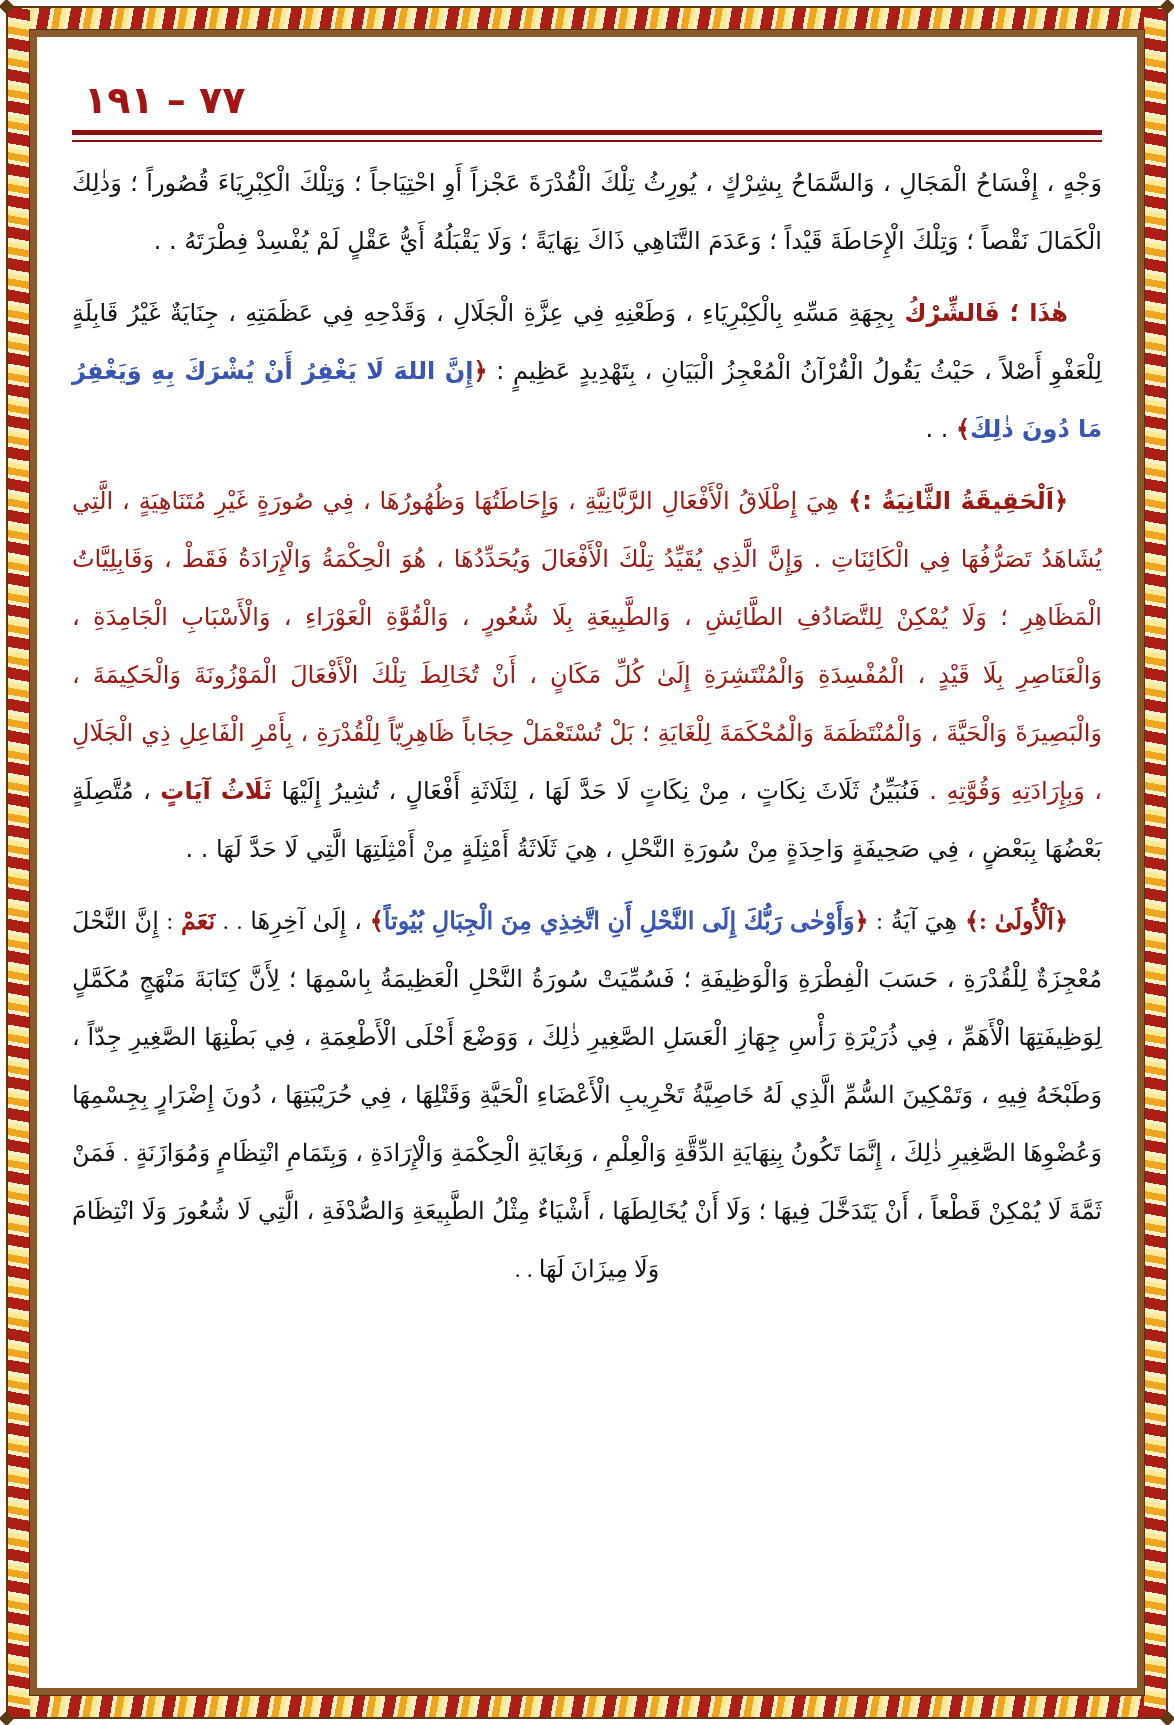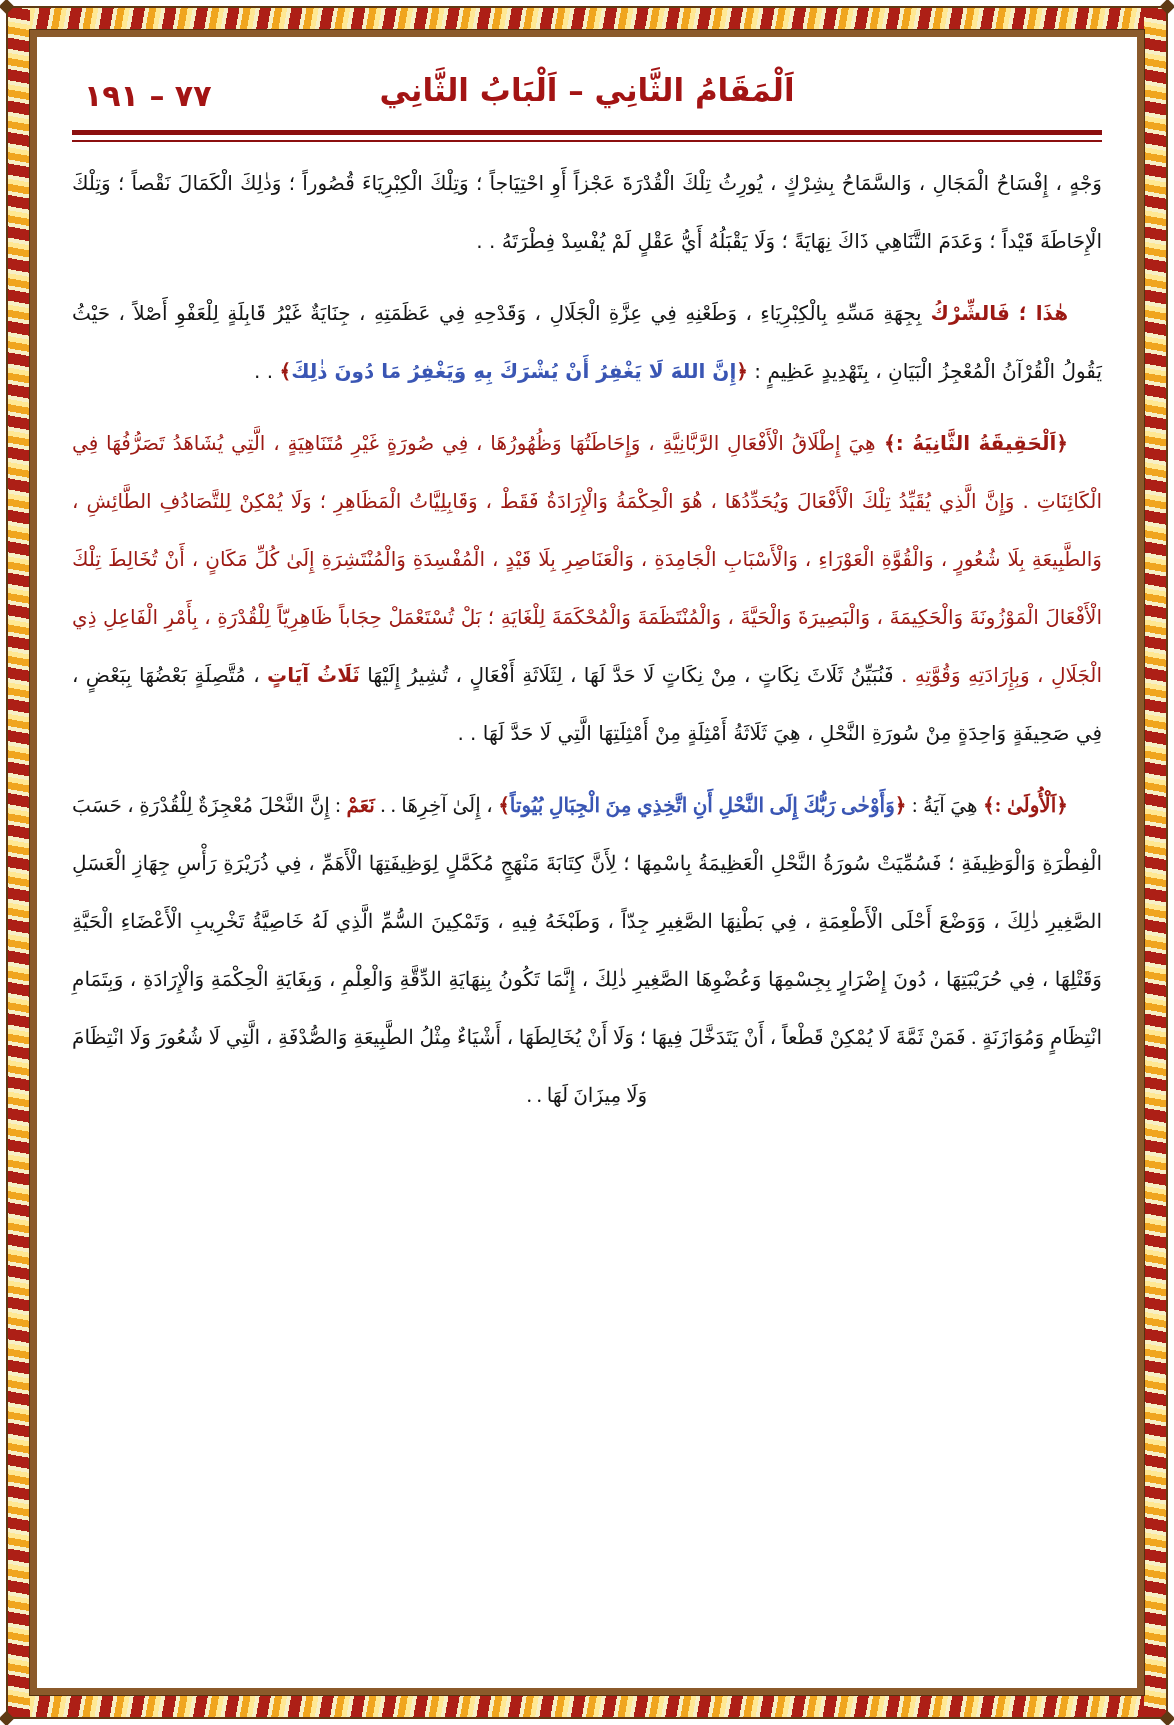--- a/index.html
+++ b/index.html
@@ -23,28 +23,28 @@
   .frame-inner{position:absolute;inset:30px;border:7px solid #8b5a2b;outline:1px solid #553311;pointer-events:none;}
   .finial{position:absolute;width:11px;height:11px;background:#5e3a14;transform:rotate(45deg);}
   .finial-tl{top:1px;left:1px;} .finial-tr{top:1px;right:1px;}
   .finial-bl{bottom:1px;left:1px;} .finial-br{bottom:1px;right:1px;}
 
   
   .content{position:absolute;top:52px;right:72px;left:72px;bottom:44px;direction:rtl;}
   .header{position:relative;height:72px;}
   .page-number{
     position:absolute;left:12px;top:26px;direction:rtl;
-    color:#a31414;font-weight:bold;font-size:30px;letter-spacing:1px;
+    color:#a31414;font-weight:bold;font-size:38px;letter-spacing:1px;
   }
   .doc-title{
     text-align:center;color:#a31414;font-weight:bold;font-size:31px;padding-top:20px;
   }
   .double-rule{height:5px;border-top:5px solid #8c0f0f;border-bottom:2px solid #8c0f0f;margin-top:6px;}
 
-  .body-text{margin-top:12px;font-size:20px;line-height:58px;text-align:justify;color:#151515;}
+  .body-text{margin-top:12px;font-size:24px;line-height:58px;text-align:justify;color:#151515;}
   .body-text p{margin:0 0 6px 0;}
   p.indent{text-indent:34px;}
   p.sec{margin-top:14px;}
   p.center-last{text-align-last:center;font-family:Liberation Serif, serif;}
   .run-k{color:#151515;}
   .run-r{color:#9c1913;}
   .run-rb{color:#9c1913;font-weight:bold;}
   .run-qb{color:#3a56b4;font-weight:bold;}
 </style>
 </head>
@@ -57,21 +57,20 @@
 <div class="frame-outer"></div>
 <div class="frame-inner"></div>
 <div class="finial finial-tl"></div>
 <div class="finial finial-tr"></div>
 <div class="finial finial-bl"></div>
 <div class="finial finial-br"></div>
 
 <div class="content">
   <div class="header">
     <div class="page-number">٧٧ – ١٩١</div>
-    <div class="doc-title">اَلْمَقَامُ الثَّانِي – اَلْبَابُ الثَّانِي</div>
   </div>
   <div class="double-rule"></div>
   <div class="body-text">
       <p><span class="run-k">وَجْهٍ ، إِفْسَاحُ الْمَجَالِ ، وَالسَّمَاحُ بِشِرْكٍ ، يُورِثُ تِلْكَ الْقُدْرَةَ عَجْزاً أَوِ احْتِيَاجاً ؛ وَتِلْكَ الْكِبْرِيَاءَ قُصُوراً ؛ وَذٰلِكَ الْكَمَالَ نَقْصاً ؛ وَتِلْكَ الْإِحَاطَةَ قَيْداً ؛ وَعَدَمَ التَّنَاهِي ذَاكَ نِهَايَةً ؛ وَلَا يَقْبَلُهُ أَيُّ عَقْلٍ لَمْ يُفْسِدْ فِطْرَتَهُ . .</span></p>
       <p class="indent sec"><span class="run-rb">هٰذَا ؛ فَالشِّرْكُ </span><span class="run-k">بِجِهَةِ مَسِّهِ بِالْكِبْرِيَاءِ ، وَطَعْنِهِ فِي عِزَّةِ الْجَلَالِ ، وَقَدْحِهِ فِي عَظَمَتِهِ ، جِنَايَةٌ غَيْرُ قَابِلَةٍ لِلْعَفْوِ أَصْلاً ، حَيْثُ يَقُولُ الْقُرْآنُ الْمُعْجِزُ الْبَيَانِ ، بِتَهْدِيدٍ عَظِيمٍ : </span><span class="run-rb">﴿</span><span class="run-qb">إِنَّ اللهَ لَا يَغْفِرُ أَنْ يُشْرَكَ بِهِ وَيَغْفِرُ مَا دُونَ ذٰلِكَ</span><span class="run-rb">﴾</span><span class="run-k"> . .</span></p>
       <p class="indent sec"><span class="run-rb">﴿اَلْحَقِيقَةُ الثَّانِيَةُ :﴾ </span><span class="run-r">هِيَ إِطْلَاقُ الْأَفْعَالِ الرَّبَّانِيَّةِ ، وَإِحَاطَتُهَا وَظُهُورُهَا ، فِي صُورَةٍ غَيْرِ مُتَنَاهِيَةٍ ، الَّتِي يُشَاهَدُ تَصَرُّفُهَا فِي الْكَائِنَاتِ . وَإِنَّ الَّذِي يُقَيِّدُ تِلْكَ الْأَفْعَالَ وَيُحَدِّدُهَا ، هُوَ الْحِكْمَةُ وَالْإِرَادَةُ فَقَطْ ، وَقَابِلِيَّاتُ الْمَظَاهِرِ ؛ وَلَا يُمْكِنْ لِلتَّصَادُفِ الطَّائِشِ ، وَالطَّبِيعَةِ بِلَا شُعُورٍ ، وَالْقُوَّةِ الْعَوْرَاءِ ، وَالْأَسْبَابِ الْجَامِدَةِ ، وَالْعَنَاصِرِ بِلَا قَيْدٍ ، الْمُفْسِدَةِ وَالْمُنْتَشِرَةِ إِلَىٰ كُلِّ مَكَانٍ ، أَنْ تُخَالِطَ تِلْكَ الْأَفْعَالَ الْمَوْزُونَةَ وَالْحَكِيمَةَ ، وَالْبَصِيرَةَ وَالْحَيَّةَ ، وَالْمُنْتَظَمَةَ وَالْمُحْكَمَةَ لِلْغَايَةِ ؛ بَلْ تُسْتَعْمَلْ حِجَاباً ظَاهِرِيّاً لِلْقُدْرَةِ ، بِأَمْرِ الْفَاعِلِ ذِي الْجَلَالِ ، وَبِإِرَادَتِهِ وَقُوَّتِهِ . </span><span class="run-k">فَنُبَيِّنُ ثَلَاثَ نِكَاتٍ ، مِنْ نِكَاتٍ لَا حَدَّ لَهَا ، لِثَلَاثَةِ أَفْعَالٍ ، تُشِيرُ إِلَيْهَا </span><span class="run-rb">ثَلَاثُ آيَاتٍ</span><span class="run-k"> ، مُتَّصِلَةٍ بَعْضُهَا بِبَعْضٍ ، فِي صَحِيفَةٍ وَاحِدَةٍ مِنْ سُورَةِ النَّحْلِ ، هِيَ ثَلَاثَةُ أَمْثِلَةٍ مِنْ أَمْثِلَتِهَا الَّتِي لَا حَدَّ لَهَا . .</span></p>
       <p class="indent sec center-last"><span class="run-rb">﴿اَلْأُولَىٰ :﴾ </span><span class="run-k">هِيَ آيَةُ : </span><span class="run-rb">﴿</span><span class="run-qb">وَأَوْحٰى رَبُّكَ إِلَى النَّحْلِ أَنِ اتَّخِذِي مِنَ الْجِبَالِ بُيُوتاً</span><span class="run-rb">﴾</span><span class="run-k"> ، إِلَىٰ آخِرِهَا . . </span><span class="run-rb">نَعَمْ</span><span class="run-k"> : إِنَّ النَّحْلَ مُعْجِزَةٌ لِلْقُدْرَةِ ، حَسَبَ الْفِطْرَةِ وَالْوَظِيفَةِ ؛ فَسُمِّيَتْ سُورَةُ النَّحْلِ الْعَظِيمَةُ بِاسْمِهَا ؛ لِأَنَّ كِتَابَةَ مَنْهَجٍ مُكَمَّلٍ لِوَظِيفَتِهَا الْأَهَمِّ ، فِي ذُرَيْرَةِ رَأْسِ جِهَازِ الْعَسَلِ الصَّغِيرِ ذٰلِكَ ، وَوَضْعَ أَحْلَى الْأَطْعِمَةِ ، فِي بَطْنِهَا الصَّغِيرِ جِدّاً ، وَطَبْخَهُ فِيهِ ، وَتَمْكِينَ السُّمِّ الَّذِي لَهُ خَاصِيَّةُ تَخْرِيبِ الْأَعْضَاءِ الْحَيَّةِ وَقَتْلِهَا ، فِي حُرَيْبَتِهَا ، دُونَ إِضْرَارٍ بِجِسْمِهَا وَعُضْوِهَا الصَّغِيرِ ذٰلِكَ ، إِنَّمَا تَكُونُ بِنِهَايَةِ الدِّقَّةِ وَالْعِلْمِ ، وَبِغَايَةِ الْحِكْمَةِ وَالْإِرَادَةِ ، وَبِتَمَامِ انْتِظَامٍ وَمُوَازَنَةٍ . فَمَنْ ثَمَّةَ لَا يُمْكِنْ قَطْعاً ، أَنْ يَتَدَخَّلَ فِيهَا ؛ وَلَا أَنْ يُخَالِطَهَا ، أَشْيَاءٌ مِثْلُ الطَّبِيعَةِ وَالصُّدْفَةِ ، الَّتِي لَا شُعُورَ وَلَا انْتِظَامَ وَلَا مِيزَانَ لَهَا . .</span></p>
     </div>
 </div>
 

